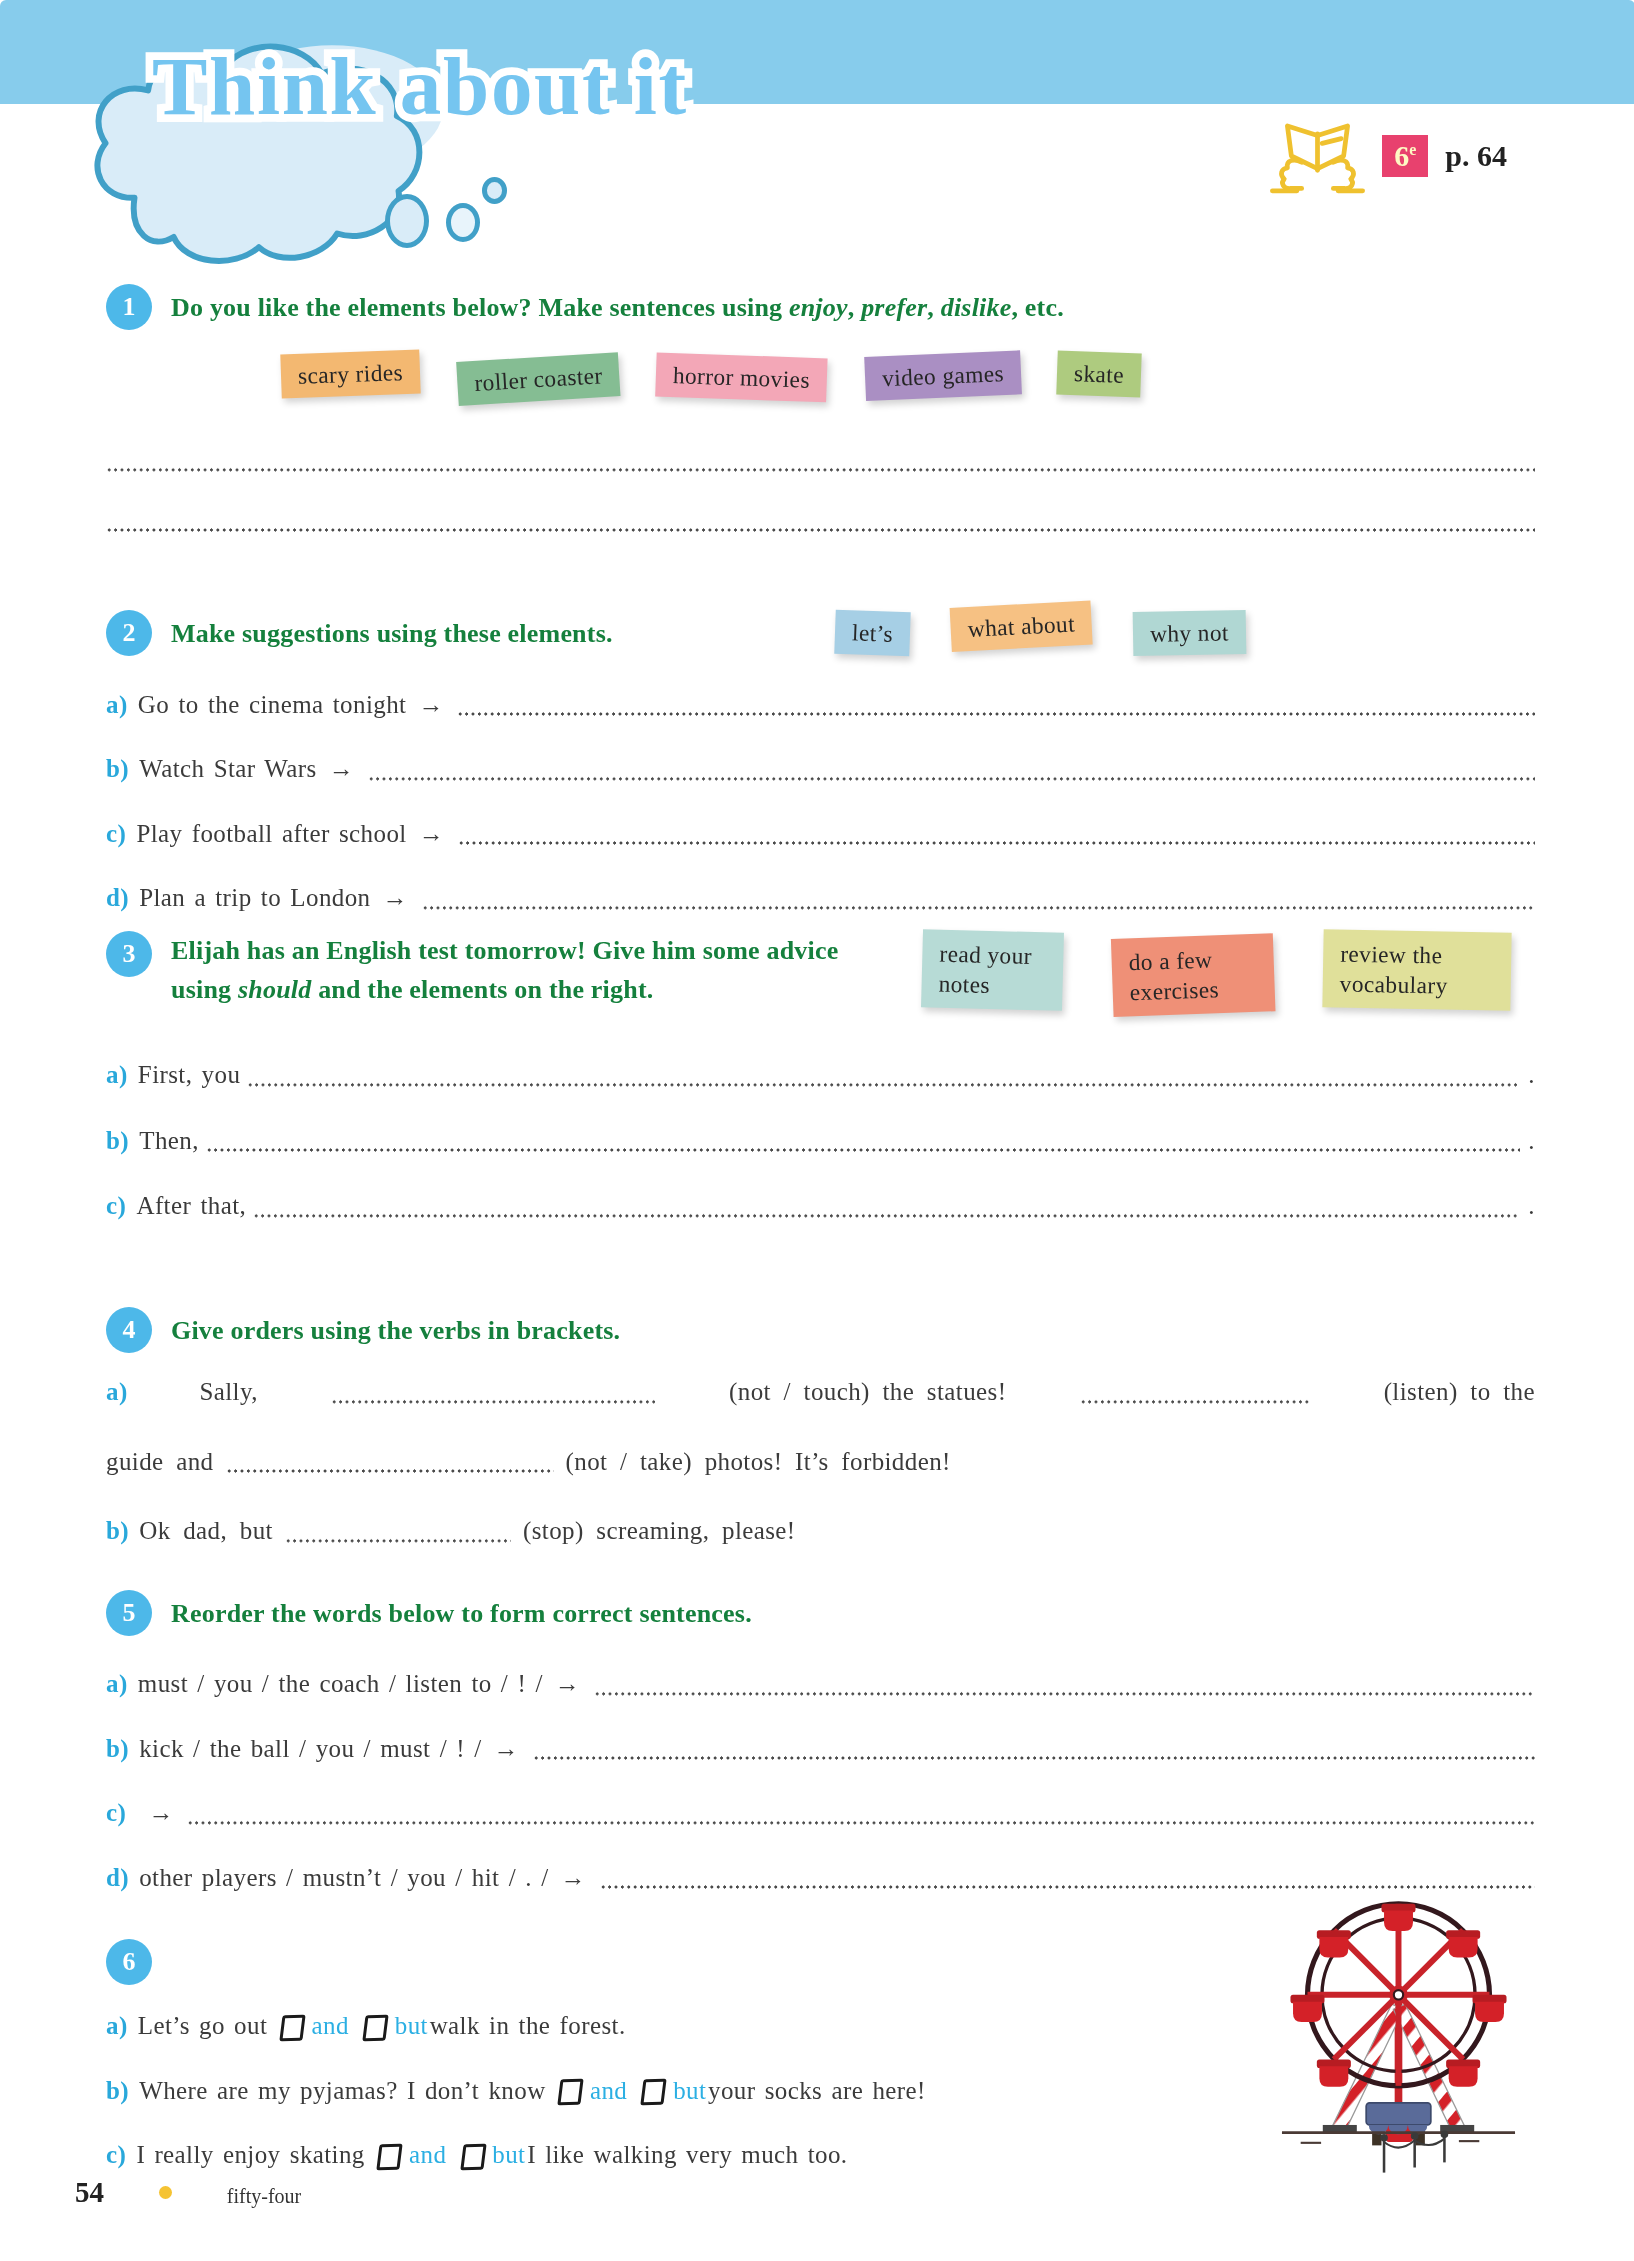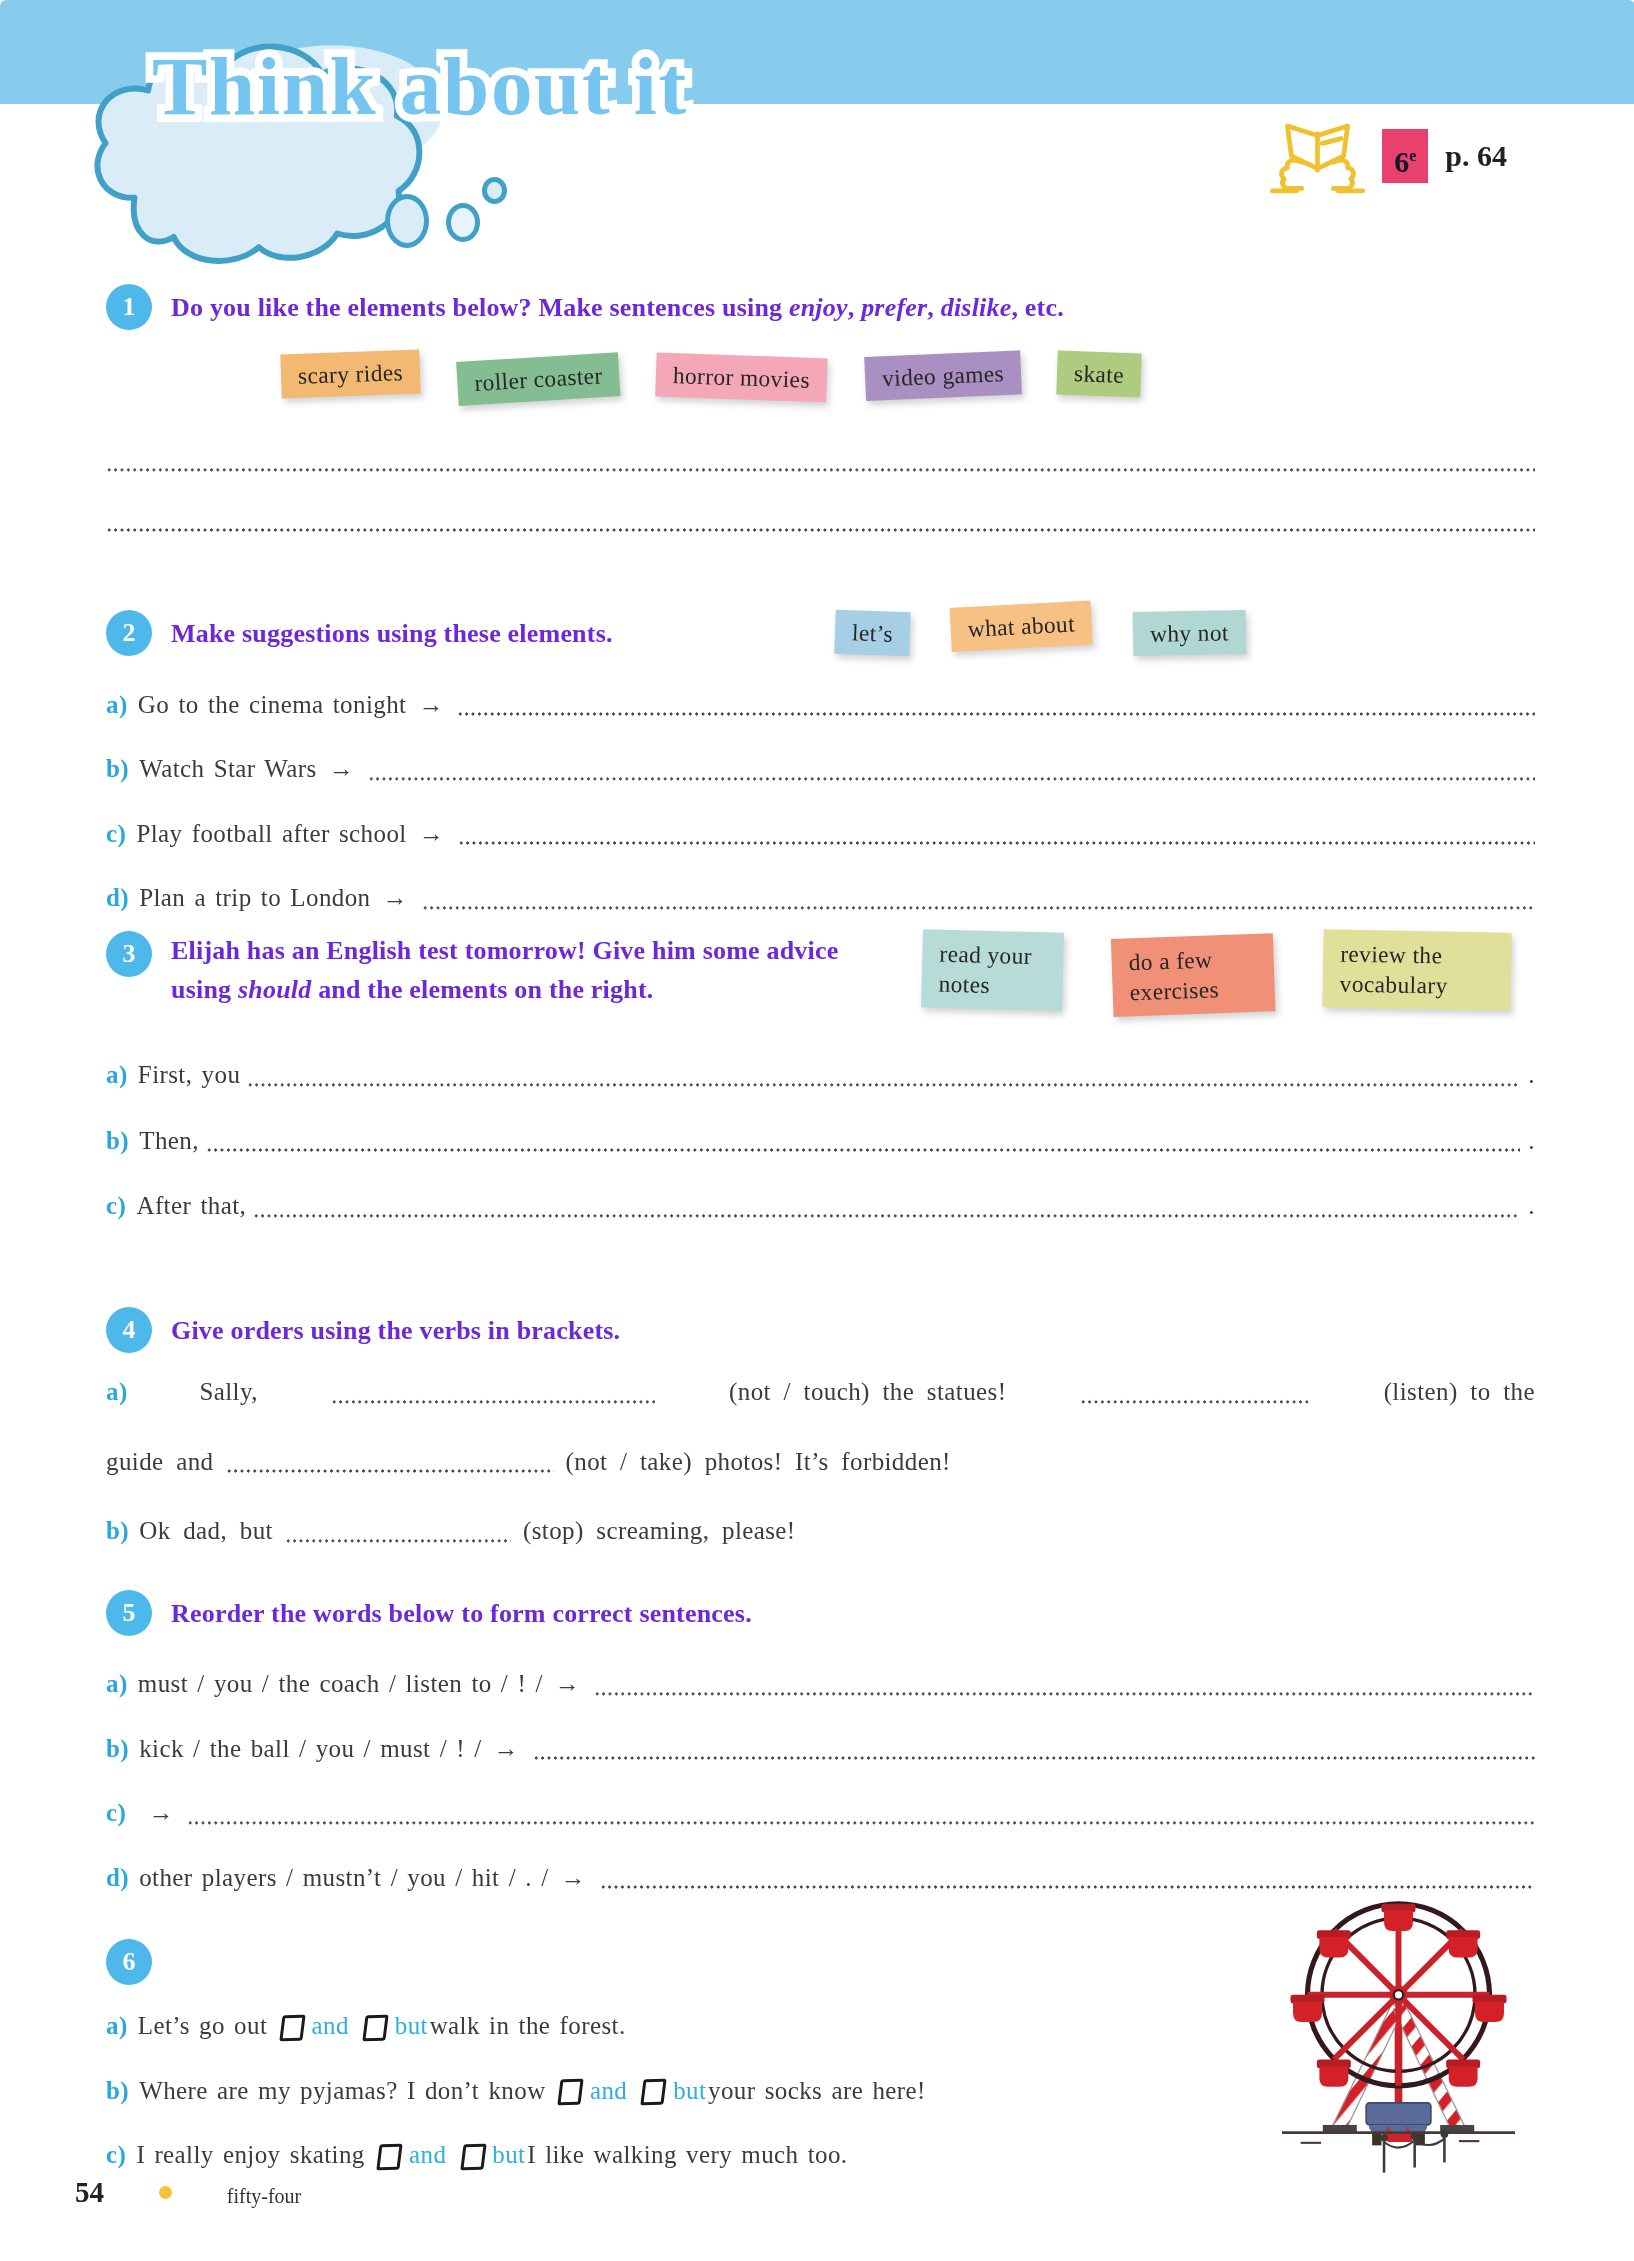--- a/index.html
+++ b/index.html
@@ -12,31 +12,31 @@
   .bubble{position:absolute;border:5.1px solid #41A0C8;background:#D9ECF8;border-radius:50%;z-index:1;}
   .b1{left:385px;top:194px;width:34px;height:44px;}
   .b2{left:446px;top:203px;width:24px;height:29px;background:#E8F4FB;}
   .b3{left:482px;top:177px;width:15.3px;height:17px;}
   .title-wrap{position:absolute;left:152px;top:37px;z-index:2;font-size:83px;font-weight:700;
               letter-spacing:1.7px;white-space:nowrap;line-height:1.2;}
   .title-stroke{position:absolute;left:0;top:0;-webkit-text-stroke:15.3px #ffffff;color:#fff;
                 text-shadow:0 0 1.7px #fff;}
   .title-fill{position:relative;color:#75C5F0;}
   .ref-row{position:absolute;top:117px;right:128px;display:flex;align-items:center;gap:17px;z-index:2;}
-  .badge{background:#E8416E;color:#0f172a;font-weight:700;font-size:30px;padding:18px 12px 6px;line-height:1;}
+  .badge{background:#E8416E;color:#fef9c3;font-weight:700;font-size:30px;padding:6px 12px 6px;line-height:1;}
   .badge sup{font-size:16px;vertical-align:super;}
   .page-ref{font-size:30px;font-weight:700;color:#222;}
 
   
   section.ex{position:absolute;left:106px;right:100px;}
   #ex1{top:284px;} #ex2{top:592px;} #ex3{top:931px;} #ex4{top:1307px;} #ex5{top:1590px;} #ex6{top:1939px;}
   .ex-head{display:flex;align-items:center;gap:19px;}
   .num{flex:0 0 46px;width:46px;height:46px;border-radius:50%;background:#4DB8E9;color:#fff;
        font-size:26px;font-weight:700;display:flex;align-items:center;justify-content:center;}
-  .ex-heading{font-size:26px;font-weight:700;color:#6d28d9;letter-spacing:0.2px;line-height:1.5;}
+  .ex-heading{font-size:26px;font-weight:700;color:#15803d;letter-spacing:0.2px;line-height:1.5;}
   .ex-heading em{font-style:italic;}
 
   
   .tag{display:inline-block;padding:8.5px 17px;font-size:23.4px;color:#262626;letter-spacing:0.4px;
        box-shadow:2.6px 4.3px 7.7px rgba(0,0,0,.18);white-space:nowrap;}
   #ex1 .tag-row{display:flex;gap:37px;margin:22px 0 0 175px;}
   #ex1 .tag-0{transform:rotate(-2deg);}
   #ex1 .tag-1{transform:rotate(-3.5deg) translateY(5.1px);}
   #ex1 .tag-2{transform:rotate(2deg) translateY(3.4px);}
   #ex1 .tag-3{transform:rotate(-2.5deg) translateY(1.7px);}

